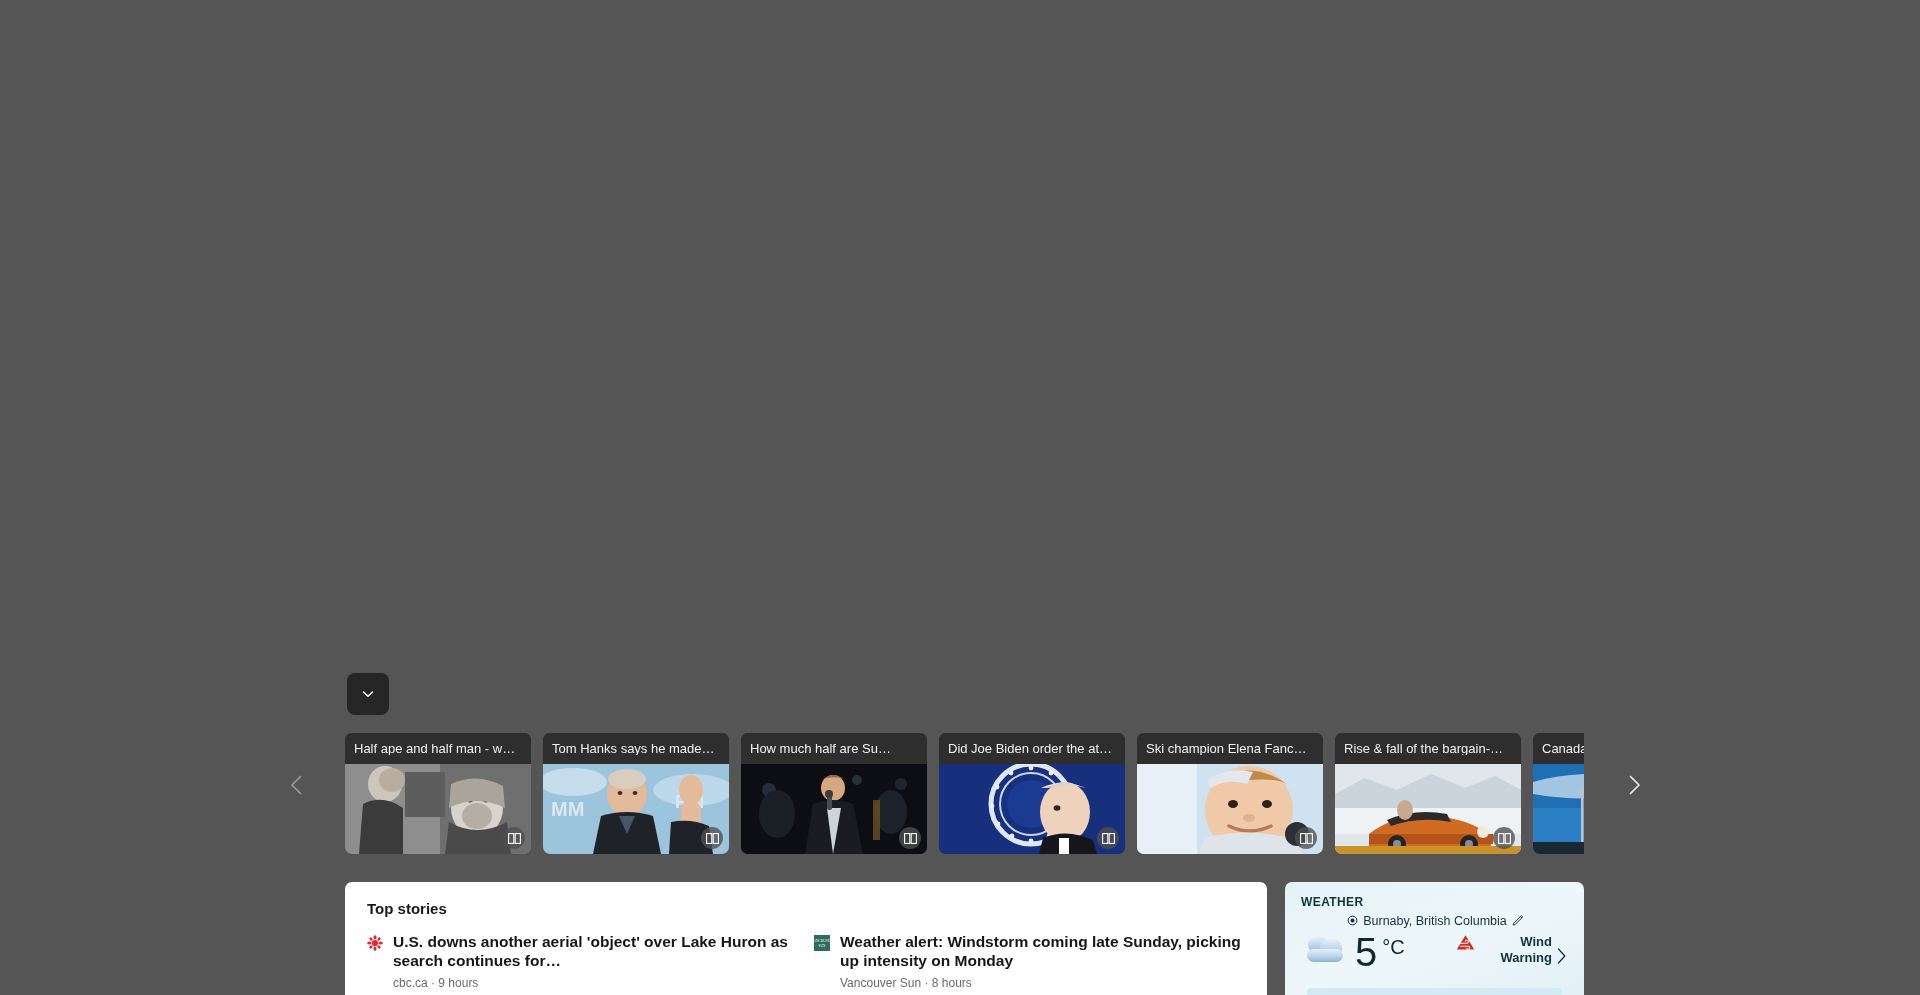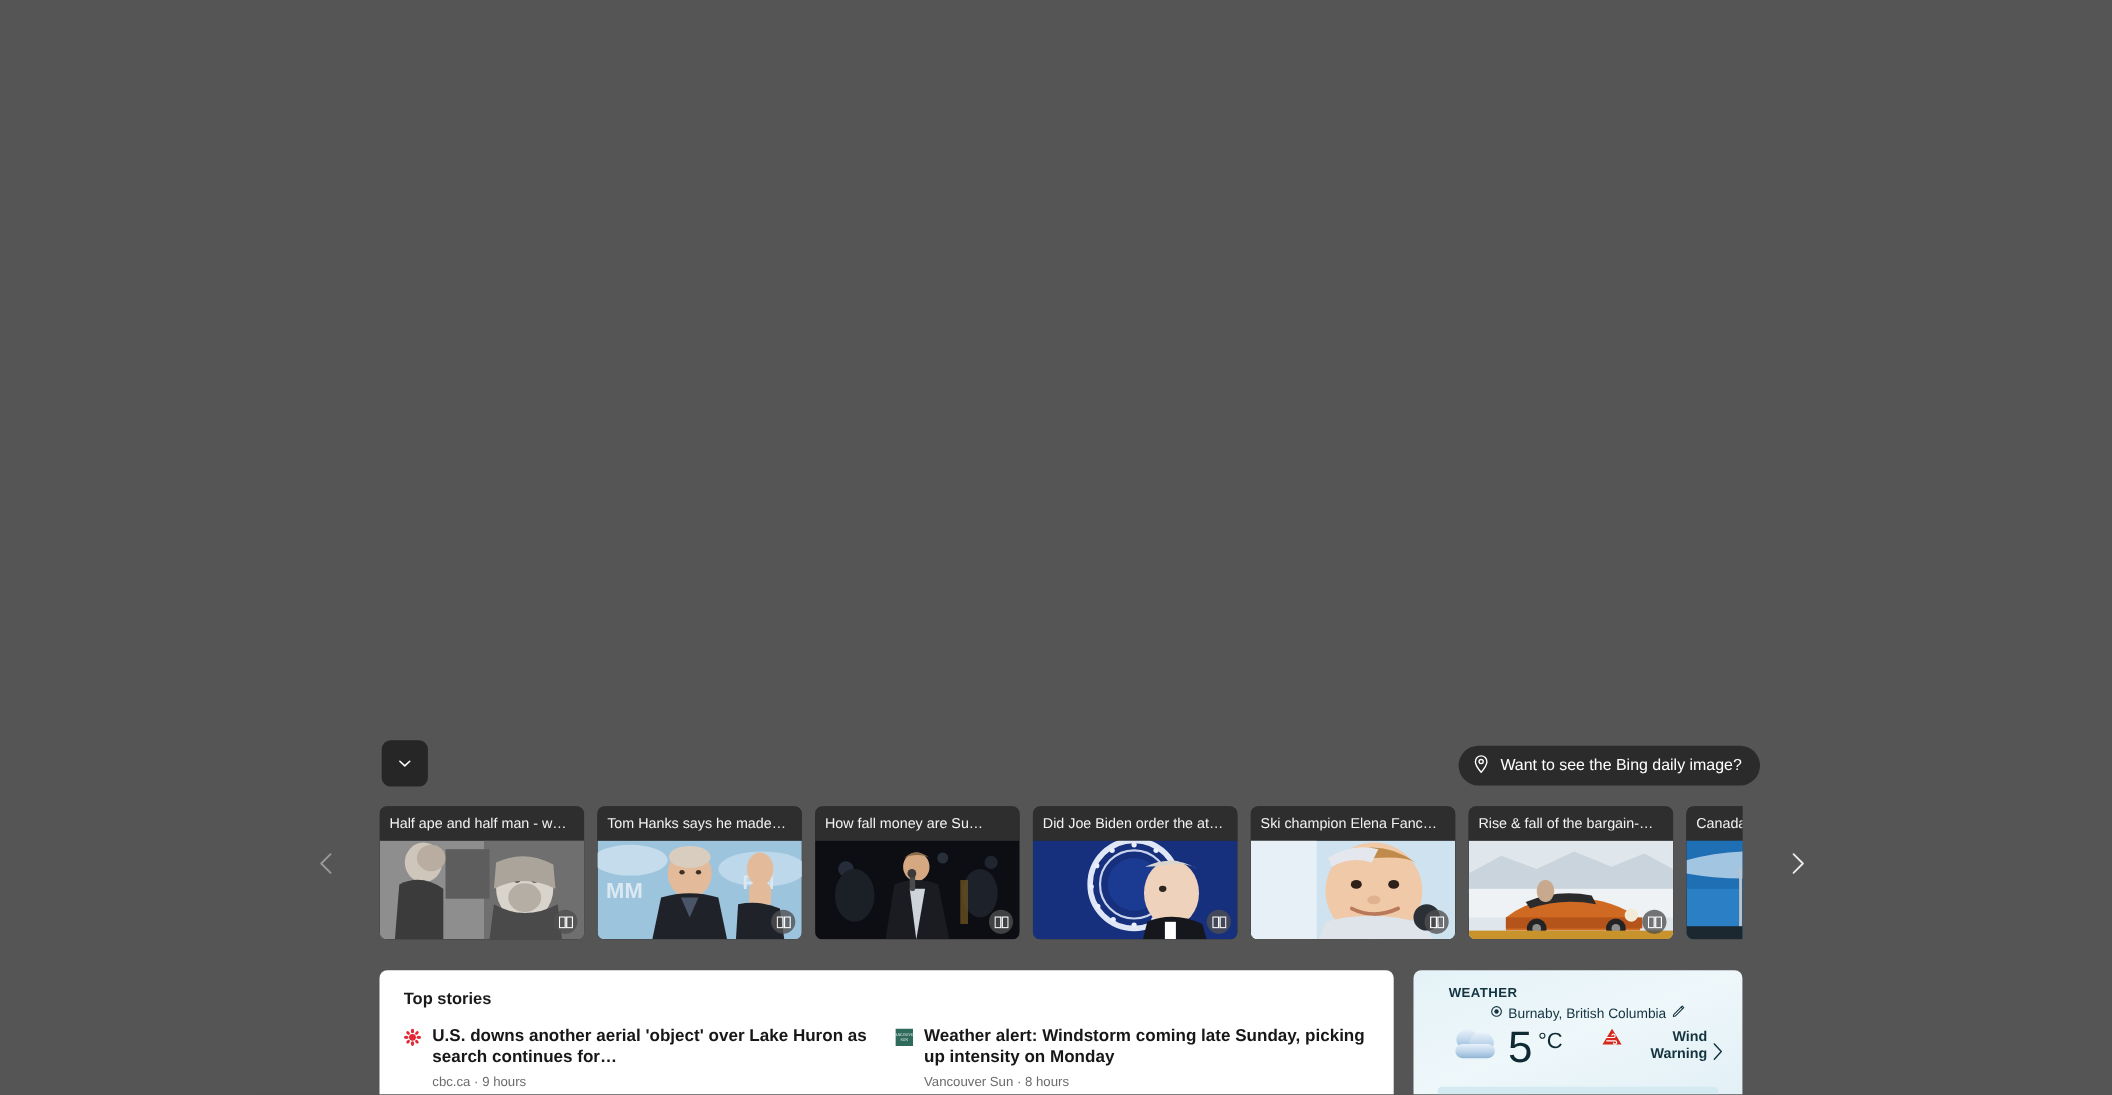--- a/index.html
+++ b/index.html
@@ -186,21 +186,21 @@
     font-size: 12px;
     color: #6b6b6b;
     font-family: Liberation Sans, sans-serif;
   }
 
   .weather-card {
     flex: 0 0 299px;
     width: 299px;
     border-radius: 7px 7px 0 0;
     background: linear-gradient(160deg, #e4f2f7 0%, #eef7fa 50%, #e2f0f6 100%);
-    padding: 13px 14px 0 32px;
+    padding: 13px 14px 0 16px;
     position: relative;
     overflow: hidden;
     cursor: pointer;
   }
   .wx-title {
     font-size: 12px;
     font-weight: bold;
     letter-spacing: 0.4px;
     color: #13333f;
     font-family: "Liberation Sans", sans-serif;
@@ -276,29 +276,20 @@
 <div class="page">
 
   <button class="scroll-down-btn">
     <span>
       <svg width="16" height="16" viewBox="0 0 16 16">
         <path d="M3.5 6 L8 10.2 L12.5 6" stroke="#ffffff" stroke-width="1.4" fill="none" stroke-linecap="round" stroke-linejoin="round"></path>
       </svg>
     </span>
   </button>
 
-  <button class="bing-prompt">
-    <span>
-      <svg width="15" height="18" viewBox="0 0 15 18">
-        <path d="M7.5 1.2C4.6 1.2 2.3 3.5 2.3 6.4c0 3.8 5.2 9.6 5.2 9.6s5.2-5.8 5.2-9.6c0-2.9-2.3-5.2-5.2-5.2z" fill="none" stroke="#ffffff" stroke-width="1.25"></path>
-        <circle cx="7.5" cy="6.3" r="1.9" fill="none" stroke="#ffffff" stroke-width="1.25"></circle>
-      </svg>
-    </span>
-    <span class="label">Want to see the Bing daily image?</span>
-  </button>
 
   <div class="carousel">
 
     <button class="car-arrow prev">
       <span>
         <svg width="26" height="26" viewBox="0 0 26 26">
           <path d="M16.5 4.5 L8 13 L16.5 21.5" stroke="#9a9a9a" stroke-width="1.7" fill="none" stroke-linecap="round" stroke-linejoin="round"></path>
         </svg>
       </span>
     </button>
@@ -358,21 +349,21 @@
             <svg width="13" height="11" viewBox="0 0 13 11">
               <rect x="0.6" y="0.6" width="5.2" height="9.8" fill="none" stroke="#ffffff" stroke-width="1.1"></rect>
               <rect x="7.2" y="0.6" width="5.2" height="9.8" fill="none" stroke="#ffffff" stroke-width="1.1"></rect>
             </svg>
           </span>
         </div>
       </div>
 
       <div class="news-card">
         <div class="card-head">
-          <span class="card-title">How fall money are Su…</span>
+          <span class="card-title">How much half are Su…</span>
         </div>
         <div class="card-img">
           <svg width="186" height="90" viewBox="0 0 186 90" preserveAspectRatio="xMidYMid slice">
             <rect width="186" height="90" fill="#0c0e14"></rect>
             <circle cx="28" cy="26" r="7" fill="#2d3542" opacity="0.8"></circle>
             <circle cx="160" cy="20" r="6" fill="#2a313c" opacity="0.7"></circle>
             <circle cx="116" cy="16" r="5" fill="#353d49" opacity="0.7"></circle>
             <ellipse cx="92" cy="24" rx="12" ry="13" fill="#d5a882"></ellipse>
             <path d="M81 16 Q92 6 104 16 Q98 12 86 14 Z" fill="#8a6a4a"></path>
             <path d="M72 40 Q92 32 112 40 L122 90 L64 90 Z" fill="#1a1c22"></path>

